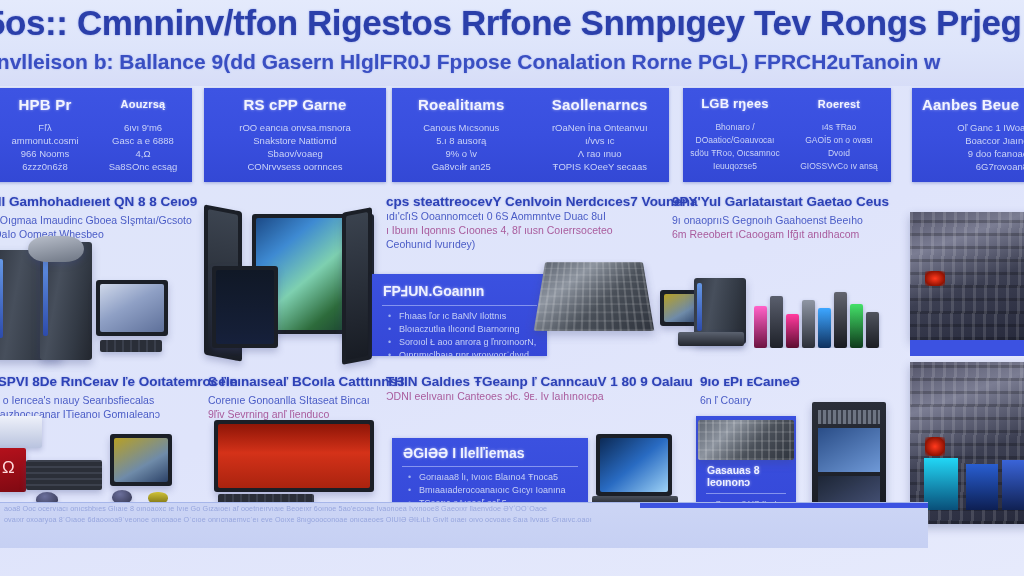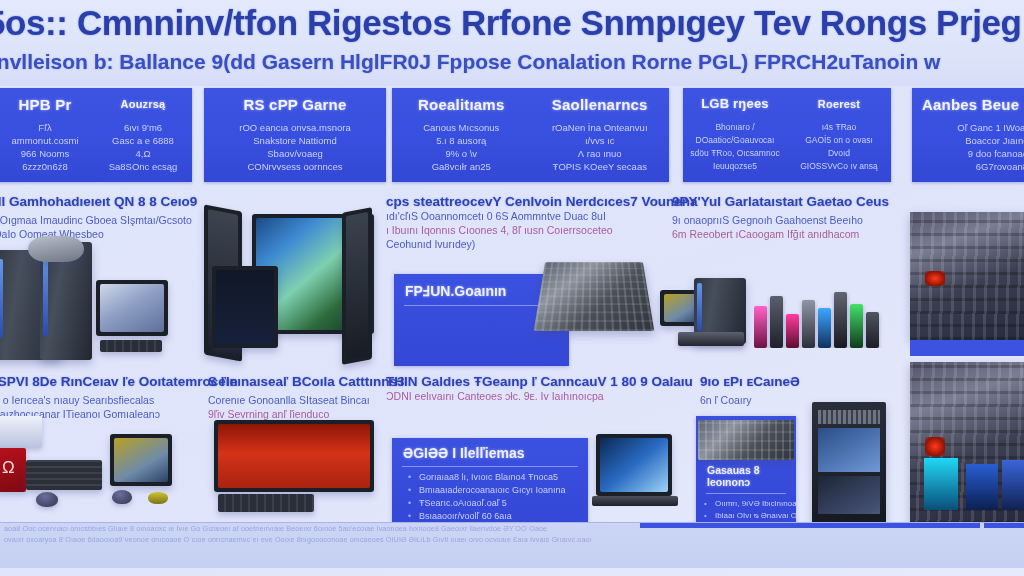--- a/index.html
+++ b/index.html
@@ -137,21 +137,21 @@
   .ups:after{content:"Ω"; position:absolute; left:6px; top:10px; color:#ffd9dc; font-size:17px; filter:blur(.4px);}
   .keyboard{
     background: repeating-linear-gradient(90deg,#2a2e38 0 6px,#3a3f4c 6px 8px),
                 linear-gradient(180deg,#3b404d,#21242c);
     border-radius:2px; box-shadow:0 3px 6px rgba(60,70,130,.3);
   }
   .mouse{ background:radial-gradient(ellipse at 40% 30%,#6b6f9a,#31344d); border-radius:50% 50% 45% 45%; box-shadow:0 2px 5px rgba(60,70,130,.3);}
 
   
   .footer {
-    position:absolute; left:0; top:522px; width:1024px; height:46px;
+    position:absolute; left:0; top:502px; width:928px; height:46px;
     background: linear-gradient(180deg,#ccd5f4 0%,#c6d0f2 100%);
     border-top:1px solid rgba(140,160,225,.55);
     overflow:hidden;
   }
   .footer .fl {
     font-size:7.2px; line-height:11px; color:#97a6dd; white-space:nowrap;
     margin-left:4px; filter:blur(.6px); letter-spacing:.1px;
   }
   .footer .fl:first-child{ margin-top:8px; }
   .ftab { position:absolute; top:0; height:5px; background:#3d52de; }
@@ -273,23 +273,29 @@
     <div class="photo monitor" style="left:252px;top:24px;width:122px;height:120px;">
       <div class="scr game"></div>
     </div>
     <div class="photo monitor" style="left:212px;top:76px;width:66px;height:82px;">
       <div class="scr code"></div>
     </div>
     <div class="photo monitor" style="left:342px;top:20px;width:30px;height:152px;transform:skewY(-11deg);">
       <div class="scr" style="background:linear-gradient(180deg,#3a424e,#181c24);height:100%"></div>
     </div>
 
-    <div class="panel" style="left:394px;top:84px;width:175px;height:92px;">
+    <div class="panel" style="left:372px;top:84px;width:175px;height:82px;">
       <div class="ph">FPℲUN.Goaının</div>
       <div class="prule"></div>
+      <ul>
+        <li>Fhıaas ľor ıc BaNlV Ilottnıs</li>
+        <li>Bloıaczutlıa Ilıcorıd Bıarnorıng</li>
+        <li>Soroıol Ł aoo anrora g ľnroınoorN,</li>
+        <li>Oınrımıclhaıa rınr ıvroıvoorˈdıvıd</li>
+      </ul>
     </div>
 
     <div class="photo mobo" style="left:540px;top:62px;width:108px;height:82px;transform:perspective(220px) rotateX(34deg);"></div>
 
     <div class="photo monitor" style="left:660px;top:100px;width:46px;height:36px;">
       <div class="scr amber"></div>
     </div>
 
     <div class="photo tower" style="left:694px;top:88px;width:52px;height:66px;"></div>
     <div class="photo" style="left:678px;top:142px;width:66px;height:14px;background:linear-gradient(180deg,#5b6270,#23262e);border-radius:2px;box-shadow:0 2px 5px rgba(60,70,130,.3);"></div>

